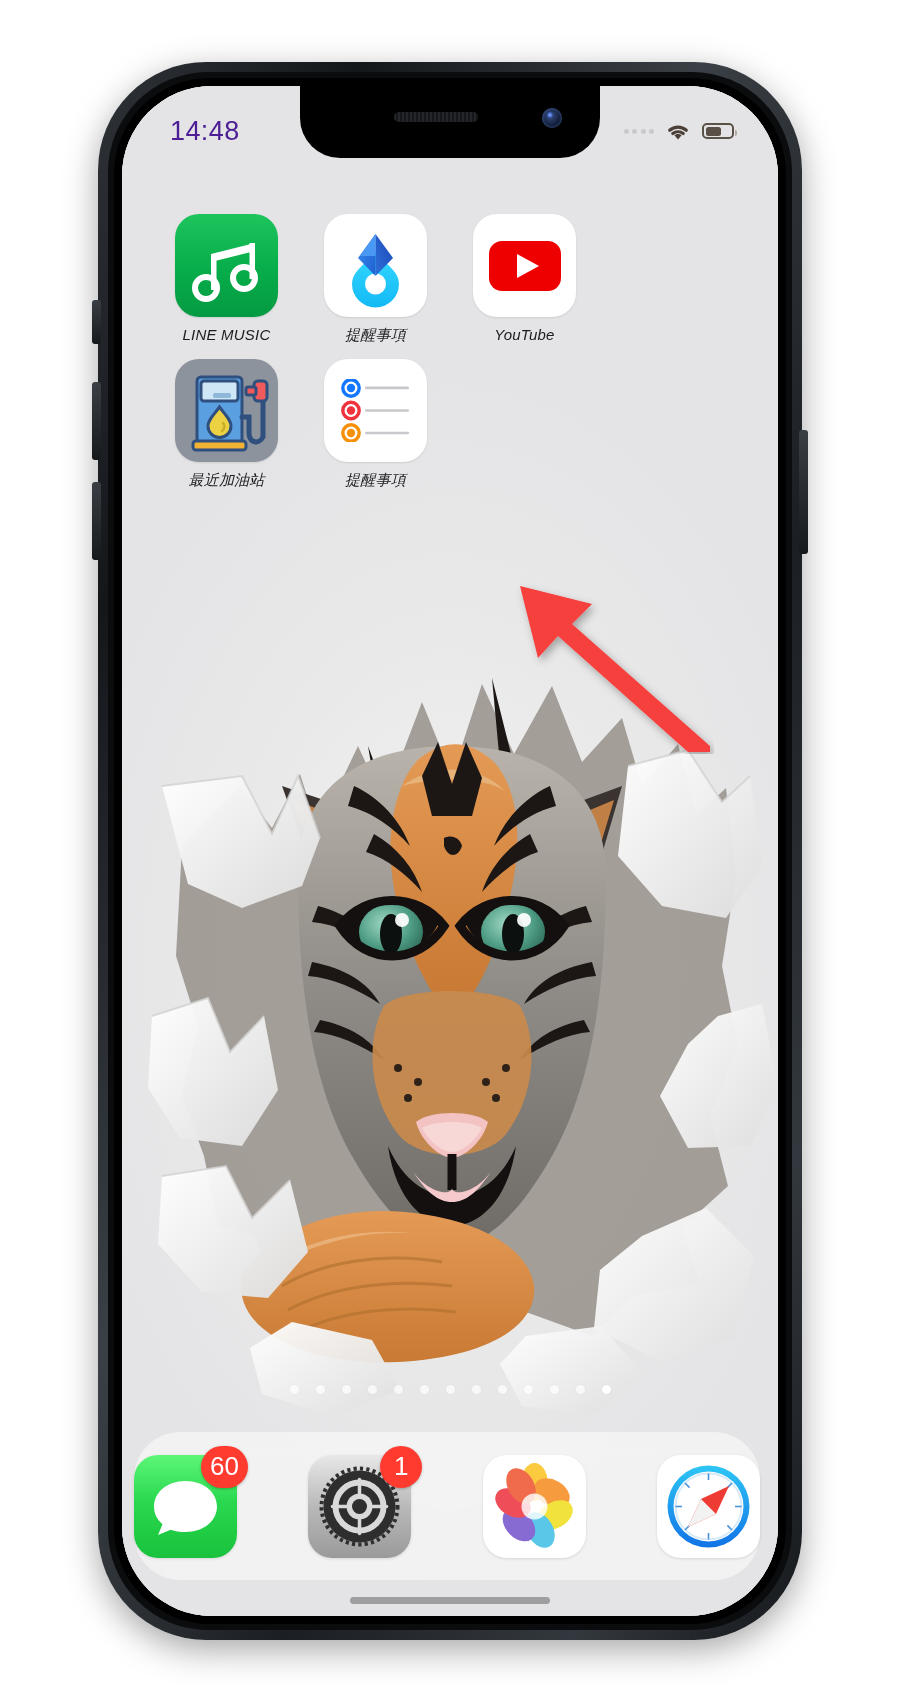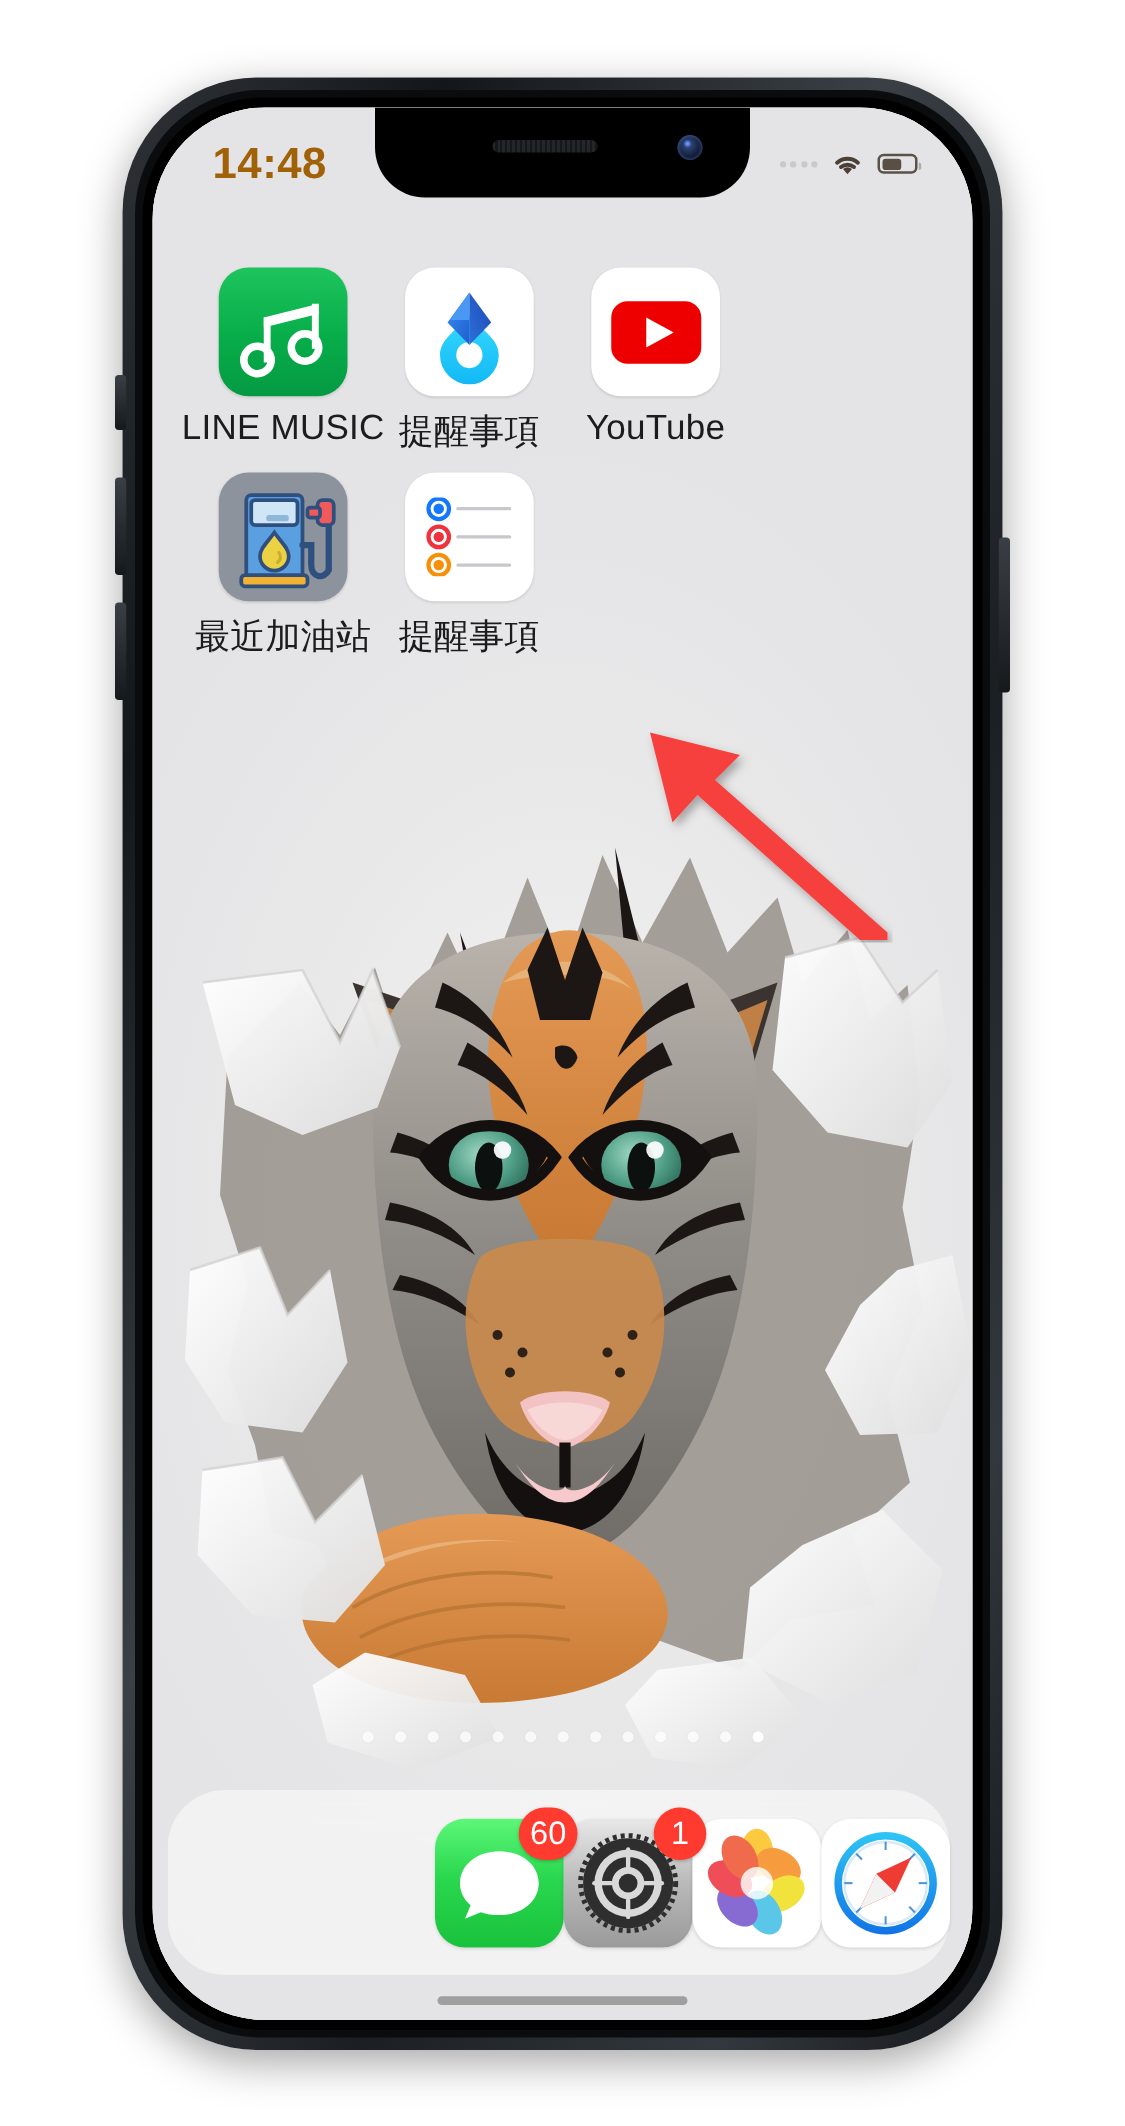--- a/index.html
+++ b/index.html
@@ -79,21 +79,21 @@
     content:""; position:absolute; left:5px; top:4px; width:6px;height:6px;border-radius:50%;
     background: radial-gradient(circle,#86a8ff 0%, #2b4e9e 70%, transparent 100%);
   }
 
   
   .statusbar {
     position: absolute; top: 0; left: 0; right: 0; height: 72px;
     display: flex; align-items: center; justify-content: space-between;
     padding: 18px 44px 0 48px; z-index: 25;
   }
-  .clock { font-size: 35px; font-weight: 700; color: #a16207; letter-spacing: .4px; }
+  .clock { font-size: 27px; font-weight: 400; color: #4c1d95; letter-spacing: .4px; }
   .status-right { display: flex; align-items: center; gap: 11px; }
   .sig-dots { display: flex; gap: 3.5px; align-items: flex-end; }
   .sig-dots i { width: 5px; height: 5px; border-radius: 50%; background: #c9c9cb; display:block;}
   .wifi { position: relative; width: 26px; height: 19px; }
   .battery {
     position: relative; width: 32px; height: 16px;
     border: 2px solid #5a5148; border-radius: 5px;
   }
   .battery::after{
     content:""; position:absolute; right:-5px; top:4.5px; width:2.5px;height:6px;border-radius:0 2px 2px 0;
@@ -110,22 +110,22 @@
   .app-cell {
     width: 25%; display: flex; flex-direction: column; align-items: center;
     margin-bottom: 14px;
   }
   .app-icon {
     width: 103px; height: 103px; border-radius: 24px;
     position: relative; overflow: hidden;
     box-shadow: 0 1px 2px rgba(0,0,0,.10);
   }
   .app-label {
-    margin-top: 9px; font-size: 28px; color: #1c1c1e;
-    text-align: center; white-space: nowrap; letter-spacing: .2px;
+    margin-top: 9px; font-size: 15px; color: #1c1c1e;
+    text-align: center; white-space: nowrap; letter-spacing: .2px; font-style: italic;
   }
 
   
   .ic-linemusic { background: linear-gradient(180deg,#1ec45c 0%, #07ae4a 52%, #059a42 100%); }
   .beam-note { position: absolute; left: 0; top: 0; width: 100%; height: 100%; }
 
   
   .ic-drop { background: #ffffff; }
 
   
@@ -162,21 +162,21 @@
     box-shadow: 0 0 2px rgba(0,0,0,.06);
   }
   .page-dots i.active { background: #ffffff; }
 
   
   .dock {
     position: absolute; left: 12px; right: 18px; bottom: 36px;
     height: 148px; border-radius: 46px;
     background: rgba(255,255,255,.50);
     backdrop-filter: blur(14px);
-    display: flex; align-items: center; justify-content: flex-end;
+    display: flex; align-items: center; justify-content: space-between;
     z-index: 12;
   }
   .dock-item { position: relative; width: 103px; height: 103px; }
   .dock-icon { width: 103px; height: 103px; border-radius: 24px; position: relative; overflow: hidden;
     box-shadow: 0 1px 3px rgba(0,0,0,.12); }
   .badge {
     position: absolute; top: -9px; right: -11px; min-width: 42px; height: 42px;
     border-radius: 21px; background: #ff3a2f; color: #fff;
     display: flex; align-items: center; justify-content: center;
     font-size: 26px; font-weight: 400; padding: 0 9px;

